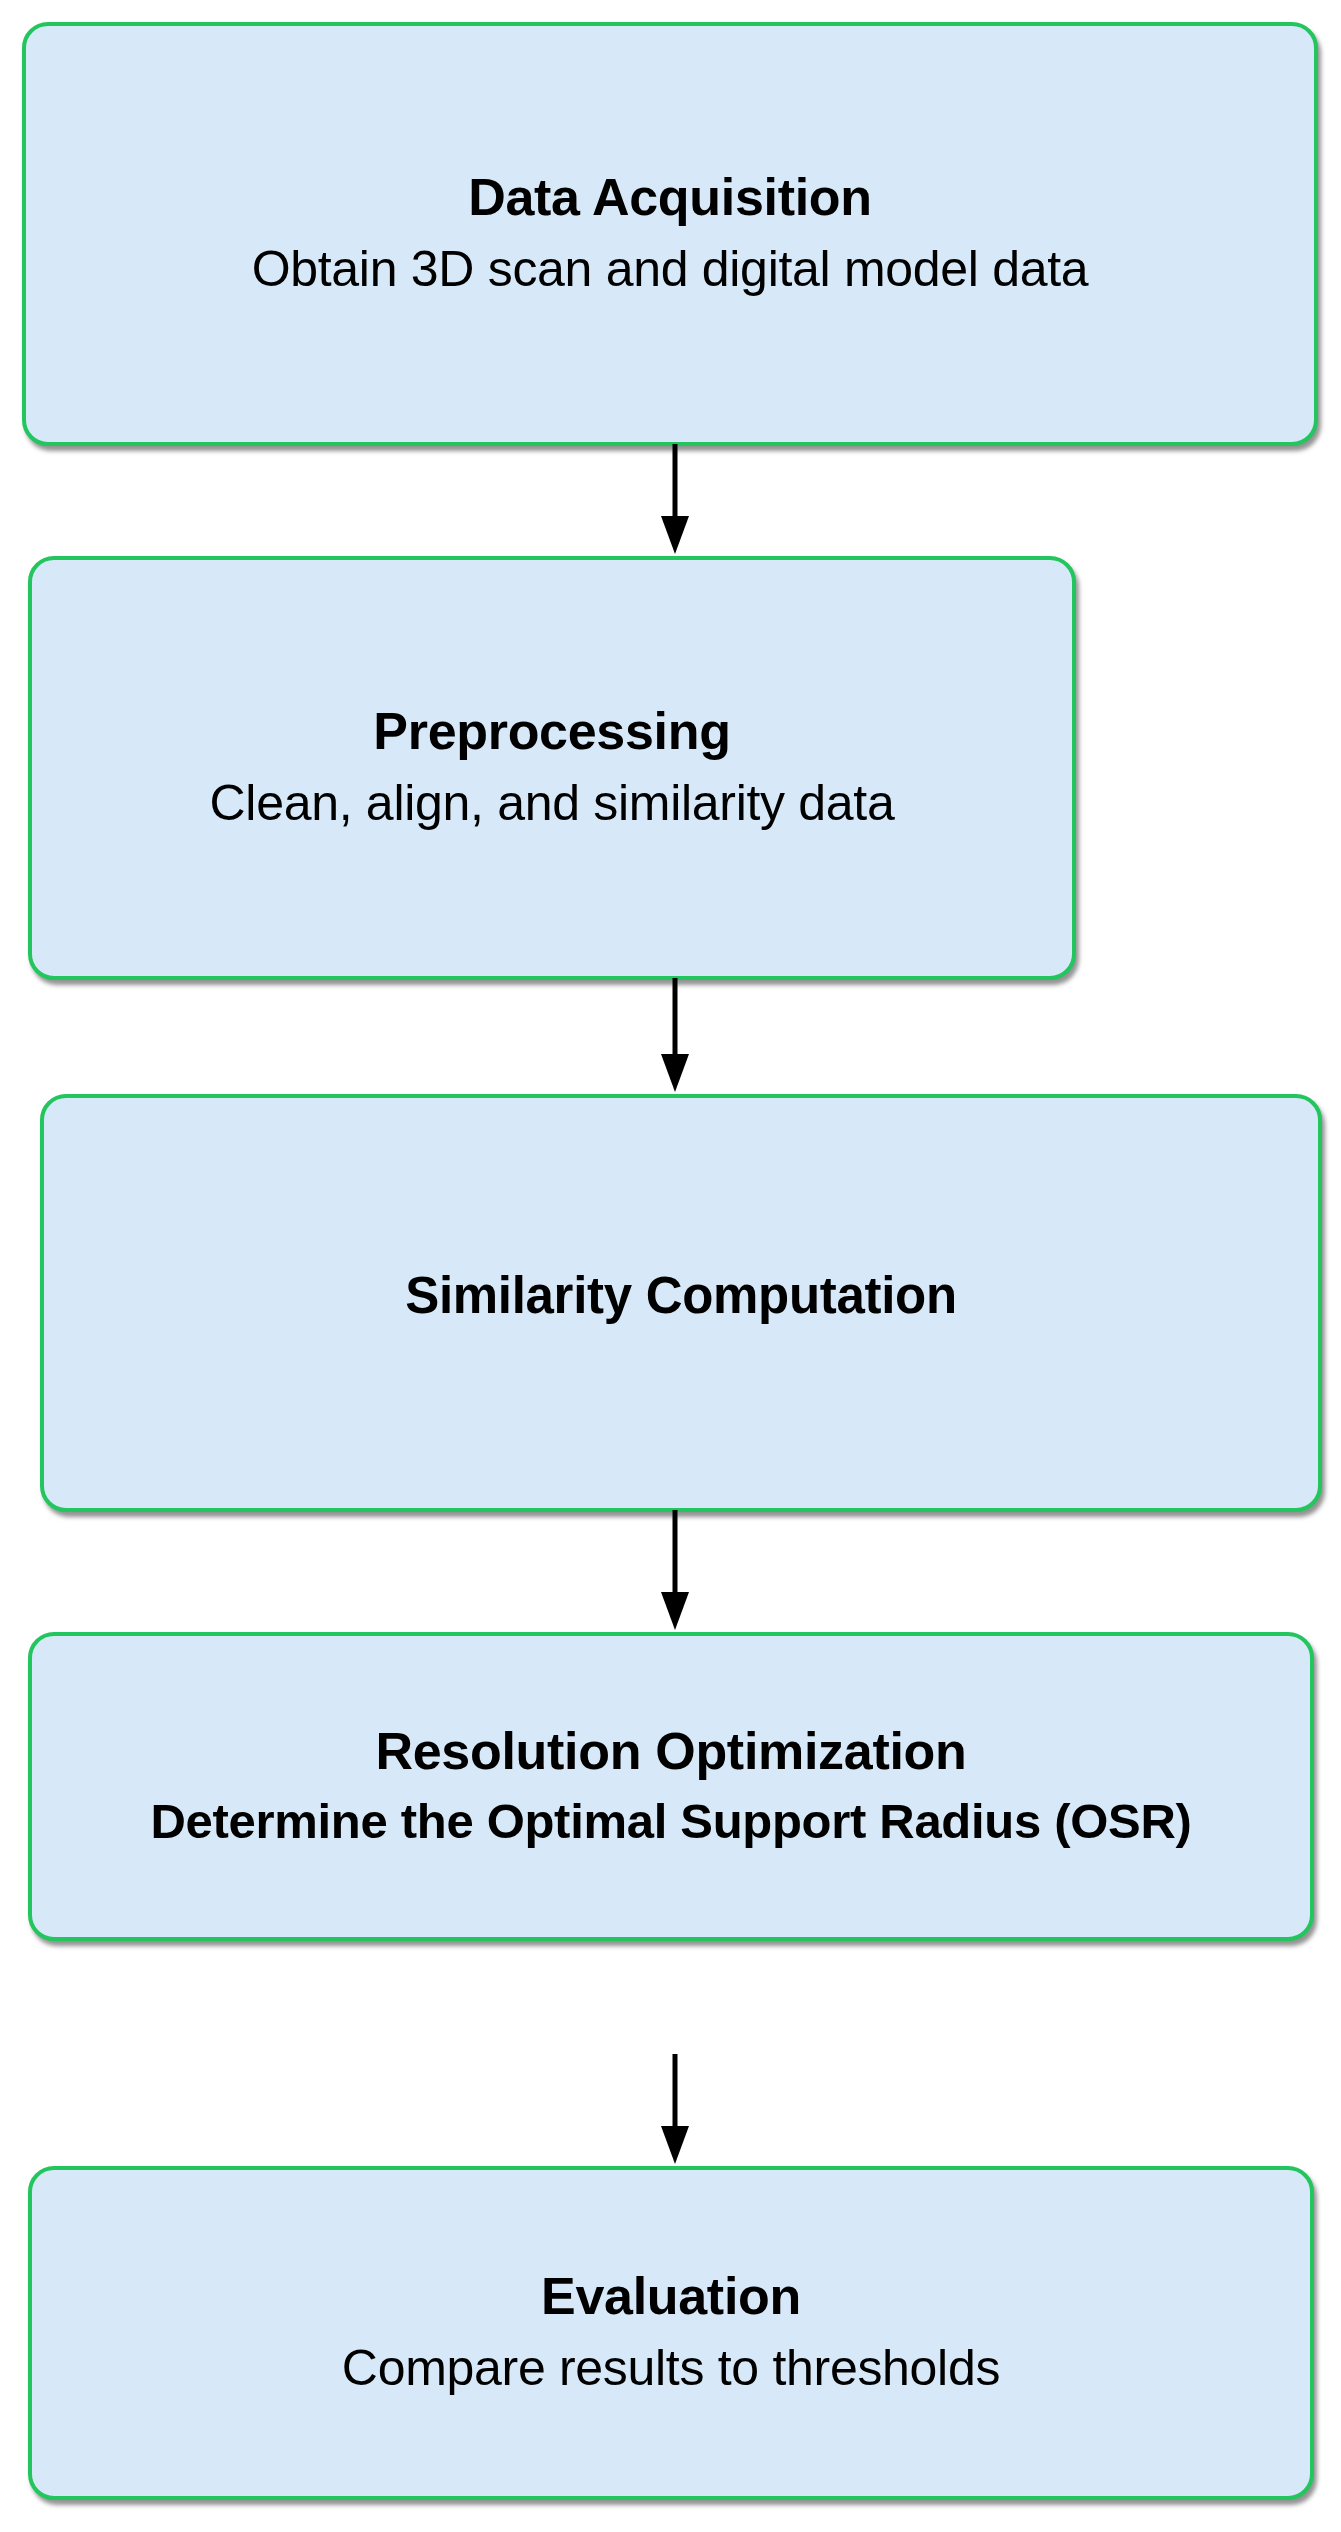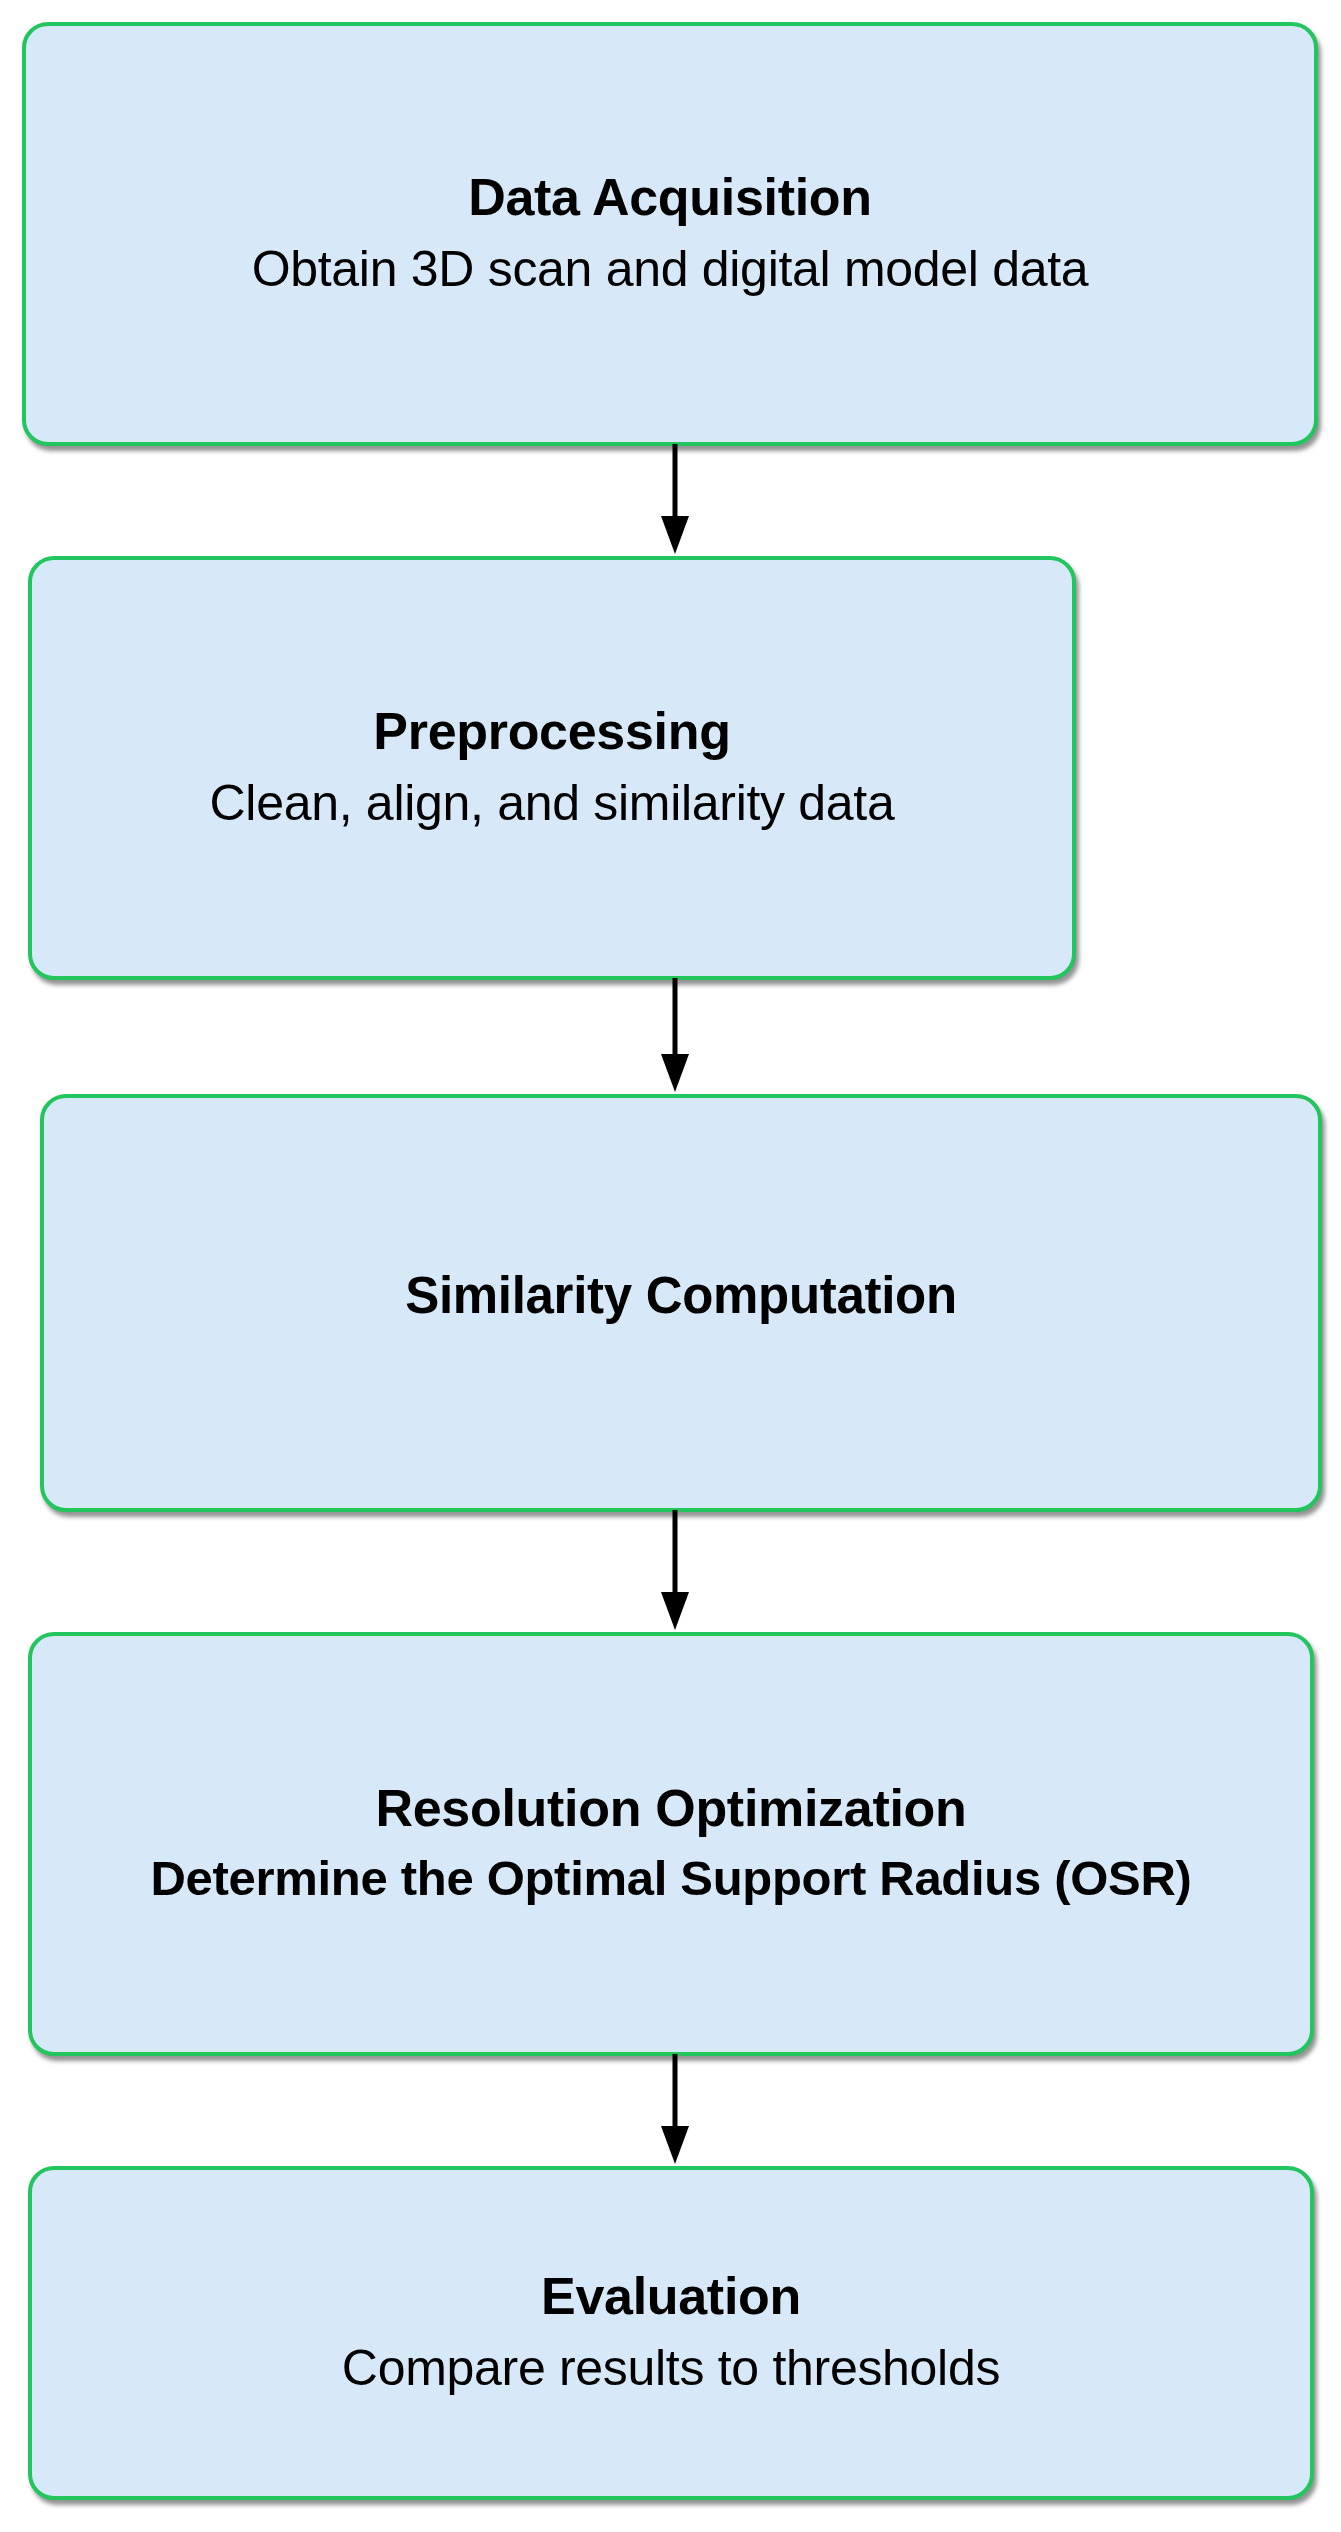--- a/index.html
+++ b/index.html
@@ -55,21 +55,21 @@
     color: #000000;
     letter-spacing: -0.3px;
     margin: 0;
     max-width: 100%;
   }
 
   
   #node-0 { left: 22px;  top: 22px;   width: 1296px; height: 424px; }
   #node-1 { left: 28px;  top: 556px;  width: 1048px; height: 424px; }
   #node-2 { left: 32px;  top: 1094px; width: 1282px; height: 418px; margin-left: 8px; }
-  #node-3 { left: 28px;  top: 1632px; width: 1286px; height: 424px; }
+  #node-3 { left: 28px;  top: 1632px; width: 1286px; height: 309px; }
   #node-4 { left: 28px;  top: 2166px; width: 1286px; height: 334px; text-align: center; }
 
   
   #node-2 .node-title { font-size: 51px; }
   #node-2 .node-desc  { font-size: 49px; }
   #node-3 .node-desc  { font-size: 49px; font-weight: bold; }
 
   
   .connector {
     position: absolute;

